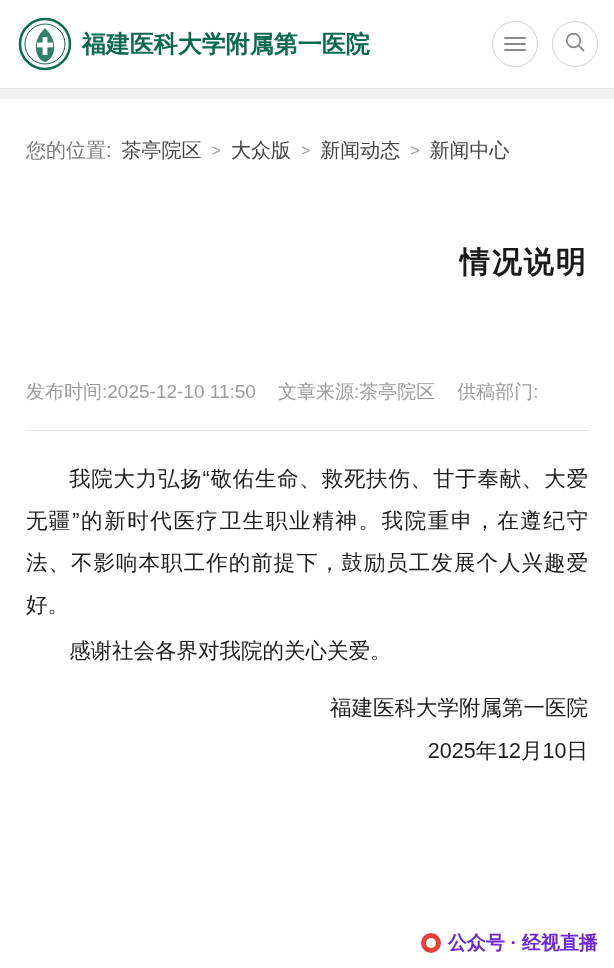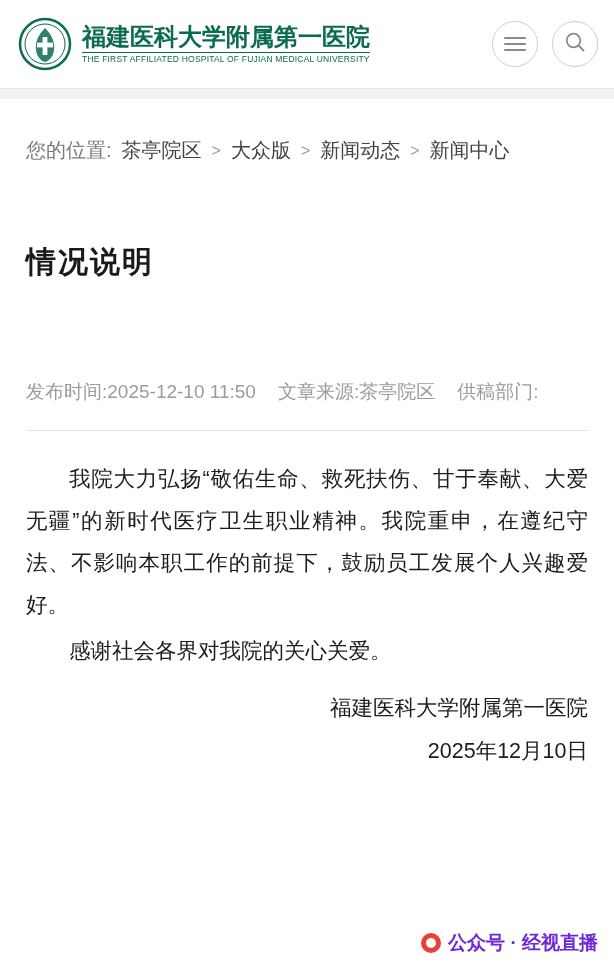--- a/index.html
+++ b/index.html
@@ -116,21 +116,21 @@
   .breadcrumb .crumb-label { color: #7a7a7a; }
   .breadcrumb .crumb {
     color: #444;
   }
   .breadcrumb .sep {
     color: #9a9a9a;
     font-size: 16px;
   }
 
   .doc-title {
-    text-align: left;
+    text-align: right;
     font-size: 30px;
     font-weight: bold;
     color: #1a1a1a;
     margin-top: 78px;
     letter-spacing: 2px;
   }
 
   .meta {
     margin-top: 92px;
     font-size: 19px;
@@ -210,21 +210,20 @@
         <svg width="54" height="54" viewBox="0 0 54 54" aria-hidden="true">
           <circle cx="27" cy="27" r="25" fill="none" stroke="#0b6b4f" stroke-width="2.5"></circle>
           <circle cx="27" cy="27" r="20" fill="none" stroke="#0b6b4f" stroke-width="1"></circle>
           <path d="M27 11 C20 18 17 25 18 33 C19 40 23 44 27 45 C31 44 35 40 36 33 C37 25 34 18 27 11 Z" fill="#0b6b4f" opacity="0.85"></path>
           <rect x="24.6" y="20" width="4.8" height="18" fill="#ffffff"></rect>
           <rect x="19" y="25.6" width="16" height="4.8" fill="#ffffff"></rect>
         </svg>
       </span>
       <span class="logo-text">
         <span class="logo-cn">福建医科大学附属第一医院</span>
-        <span class="logo-en">THE FIRST AFFILIATED HOSPITAL OF FUJIAN MEDICAL UNIVERSITY</span>
       </span>
     </div>
 
     <div class="header-actions">
       <div class="circle-btn">
         <span class="hamburger">
           <span></span>
             <span></span>
             <span></span>
         </span>

